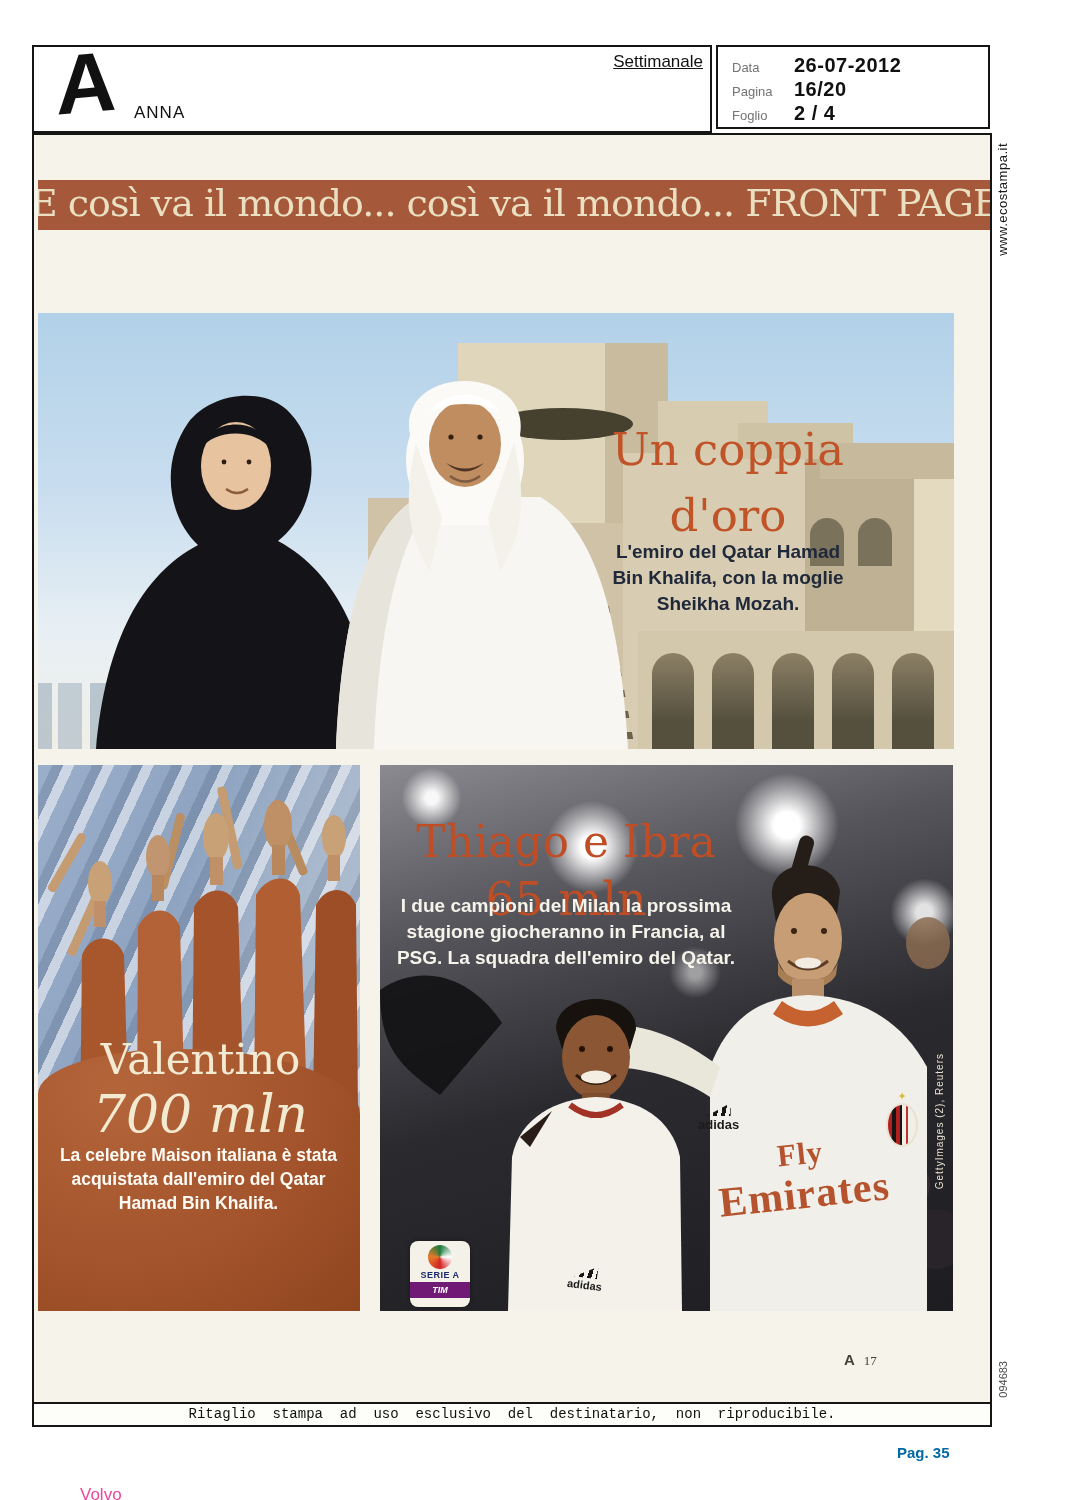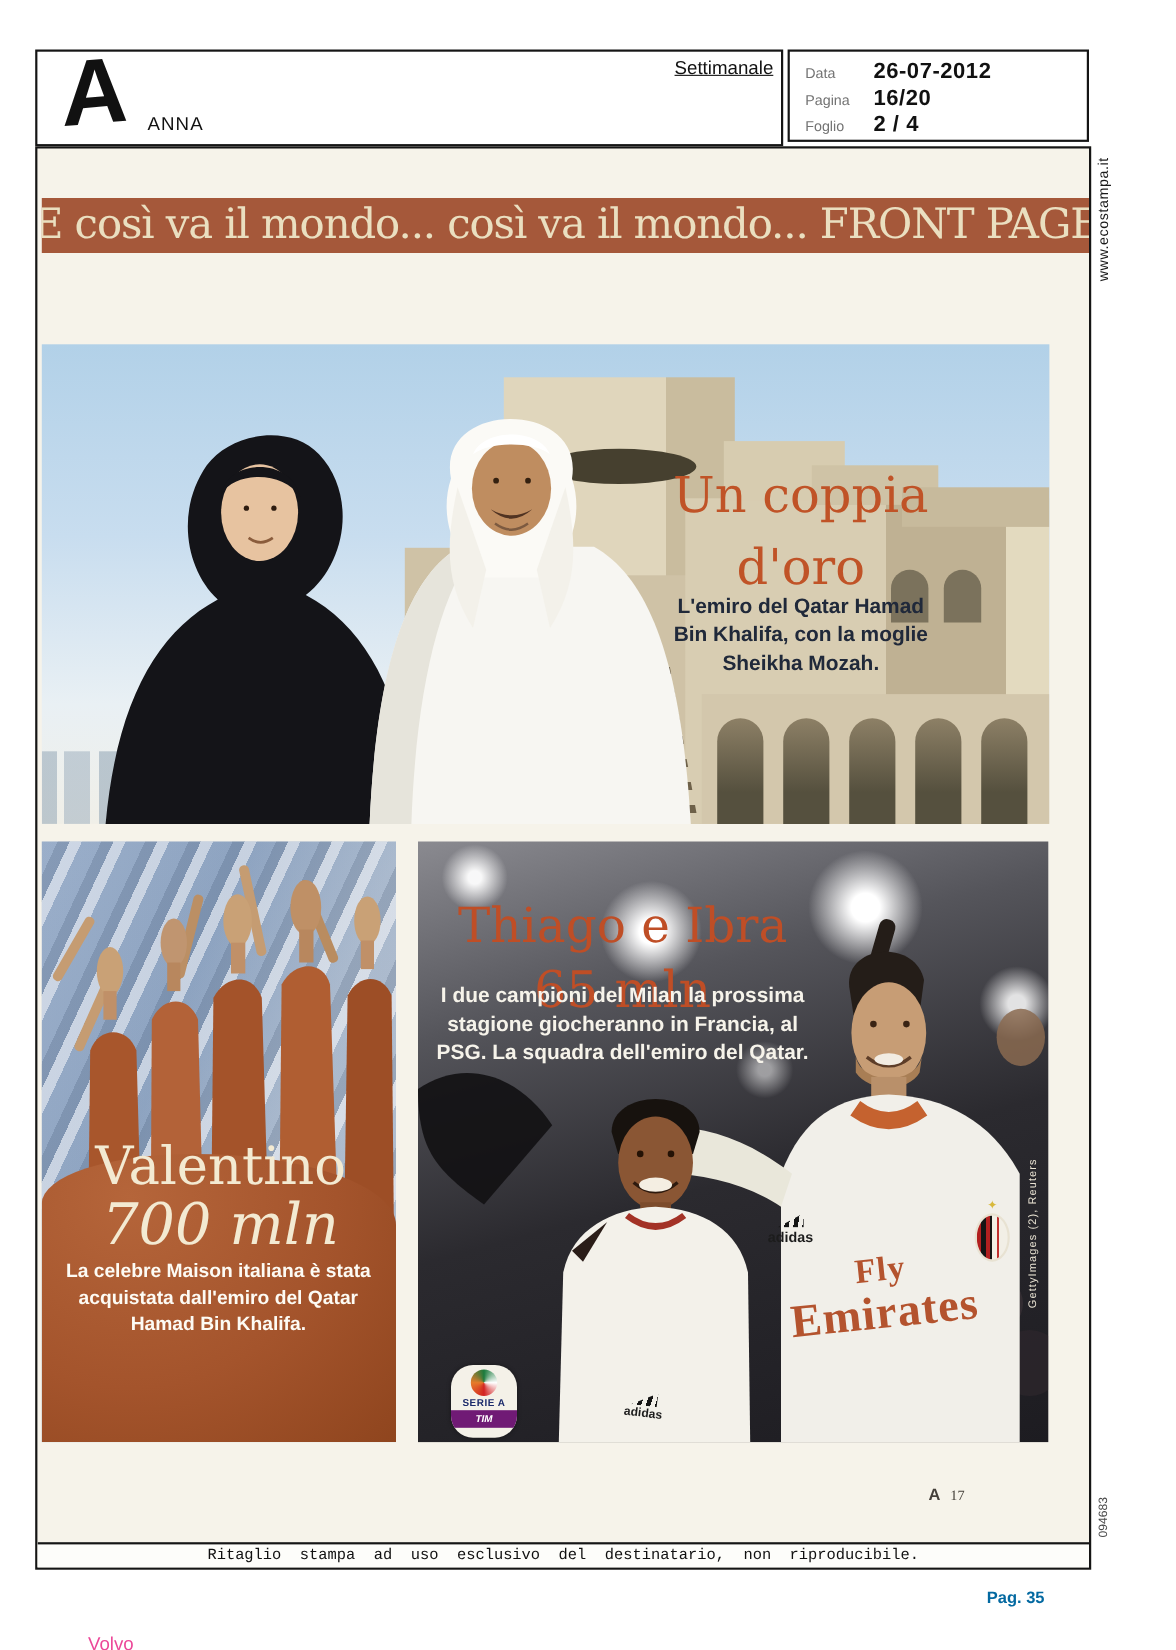--- a/index.html
+++ b/index.html
@@ -73,21 +73,21 @@
   #photo-valentino{position:absolute;left:4px;top:630px;width:322px;height:546px;overflow:hidden;
     background:linear-gradient(112deg,#9db1cc 0%,#8fa5c2 35%,#aebdd0 60%,#bcc5d2 100%);}
   #val-stripes{position:absolute;left:-40px;top:-30px;width:420px;height:380px;opacity:.8;
     background:repeating-linear-gradient(115deg,rgba(250,250,252,.65) 0 10px,rgba(130,150,180,.12) 10px 26px,rgba(55,75,105,.28) 26px 36px);}
   #val-drapes{position:absolute;left:0;bottom:0;width:100%;height:48%;
     border-radius:45% 60% 0 0 / 18% 26% 0 0;
     background:radial-gradient(ellipse at 25% 15%,#b5653a 0%,#a4542c 55%,#8f451e 100%);}
   #val-svg{position:absolute;left:0;top:0;}
   #val-title{position:absolute;left:20px;top:272px;width:285px;text-align:center;
     font-family:"DejaVu Serif",serif;color:#f3ead2;}
-  #val-title .t1{font-size:48px;line-height:46px;}
+  #val-title .t1{font-size:42px;line-height:46px;}
   #val-title .t2{font-size:52px;line-height:48px;margin-top:7px;font-style:italic;}
   #val-caption{position:absolute;left:18px;top:378px;width:285px;text-align:center;
     font-size:17.5px;line-height:24px;font-weight:700;color:#fdfbf4;}
 
   
   #photo-football{position:absolute;left:346px;top:630px;width:573px;height:546px;overflow:hidden;
     background:
       radial-gradient(circle at 9% 6%,rgba(255,255,255,.95) 0 6px,rgba(255,255,255,0) 30px),
       radial-gradient(circle at 37% 15%,#ffffff 0 11px,rgba(255,255,255,0) 46px),
       radial-gradient(circle at 71% 11%,#ffffff 0 13px,rgba(255,255,255,0) 52px),
@@ -111,21 +111,21 @@
     clip-path:polygon(0 100%,100% 0,100% 100%);}
   #adidas-ibra{left:318px;top:338px;font-size:13px;font-weight:700;}
   #adidas-thiago{left:188px;top:500px;font-size:11px;font-weight:700;transform:rotate(7deg);}
   #milan-crest{position:absolute;left:505px;top:326px;width:34px;text-align:center;}
   #crest-star{color:#d8b93c;font-size:11px;line-height:11px;}
   #crest-oval{width:28px;height:40px;margin:1px auto 0;border:2px solid #e8e2d2;border-radius:50%;
     background:linear-gradient(90deg,
       #b22020 0 4px,#151515 4px 8px,#b22020 8px 12px,#151515 12px 14px,
       #f2efe6 14px 18px,#c03030 18px 20px,#f2efe6 20px 28px);}
   #seriea-patch{position:absolute;left:30px;top:476px;width:60px;height:66px;background:#f4f1e8;
-    border-radius:20px;text-align:center;box-shadow:0 0 4px rgba(0,0,0,.4);overflow:hidden;}
+    border-radius:8px;text-align:center;box-shadow:0 0 4px rgba(0,0,0,.4);overflow:hidden;}
   #seriea-swirl{width:24px;height:24px;margin:4px auto 1px;border-radius:50%;
     background:conic-gradient(#1a7a3c,#ffffff,#d22222,#e67b2a,#1a7a3c);}
   #seriea-text{font-size:9px;font-weight:700;color:#1b2a6b;letter-spacing:.5px;}
   #tim-band{margin-top:2px;height:16px;background:#701a75;color:#fff;font-size:9px;font-weight:700;
     font-style:italic;line-height:16px;}
   #fb-credit{position:absolute;right:8px;top:288px;font-size:10px;letter-spacing:1px;color:#e9e3d3;}
 
   
   #page-marker{position:absolute;left:810px;top:1216px;color:#45403a;}
   #page-marker .mk-a{font-weight:900;font-size:15px;margin-right:9px;}

